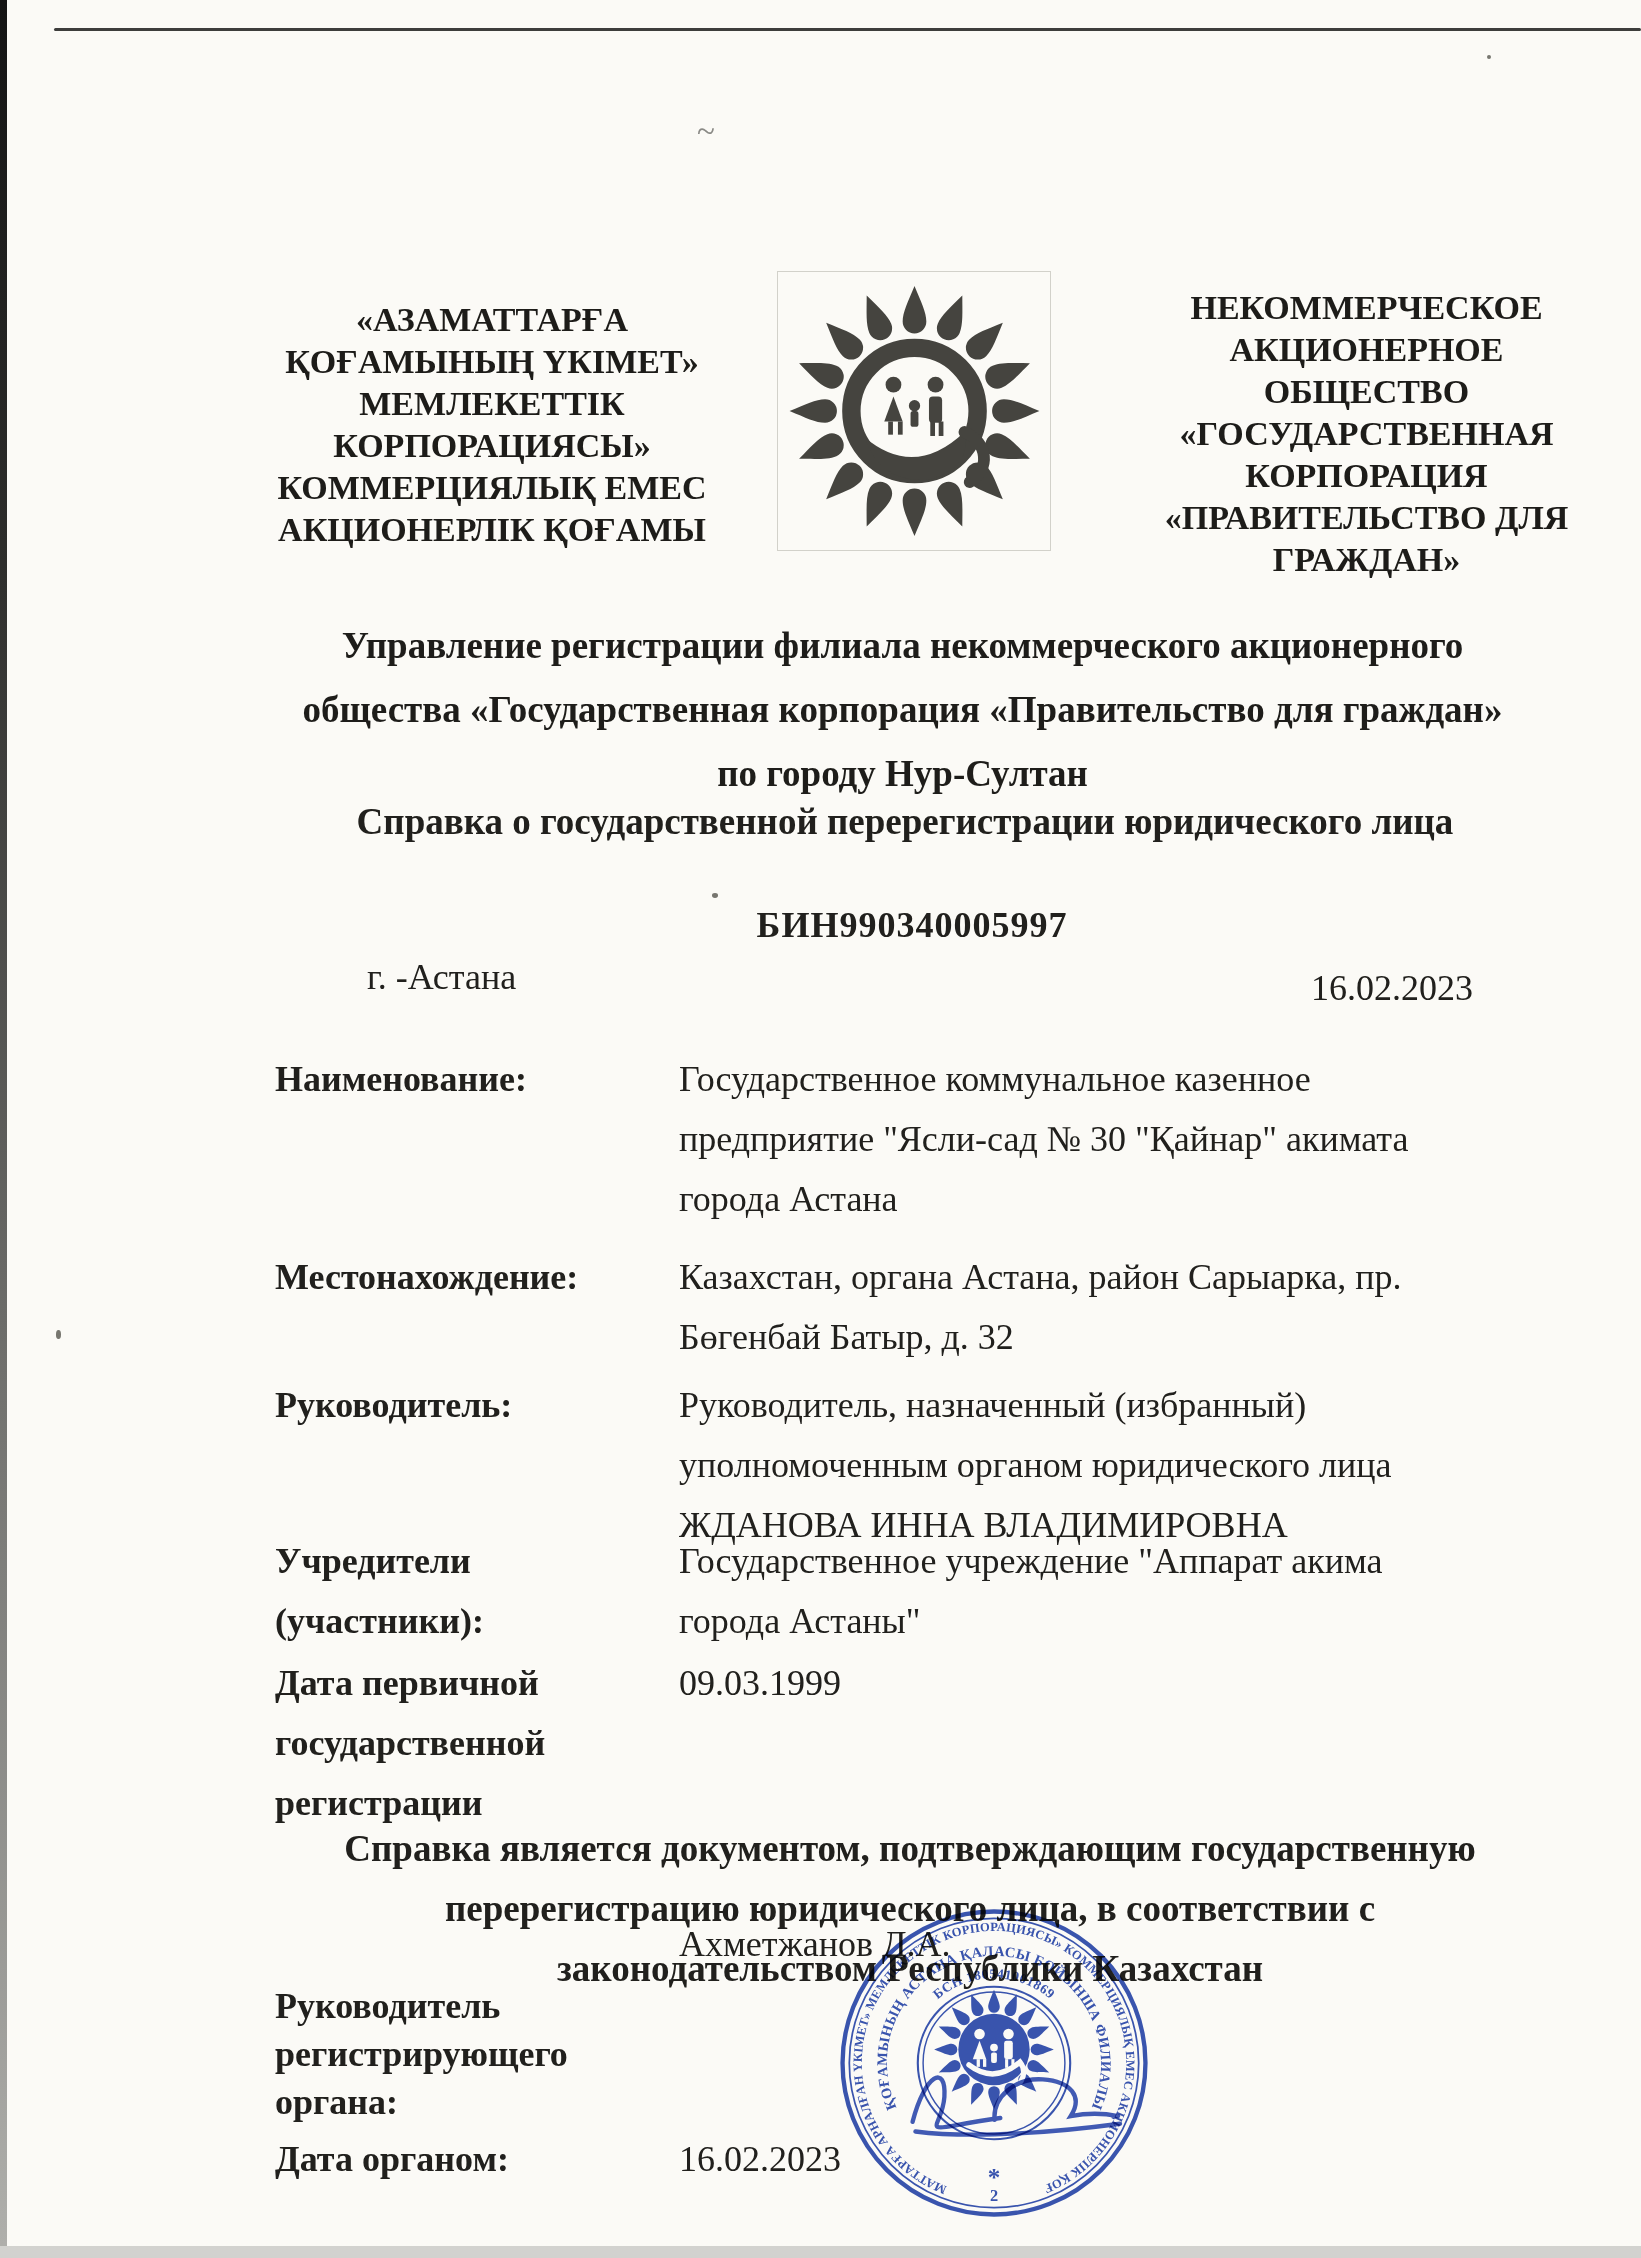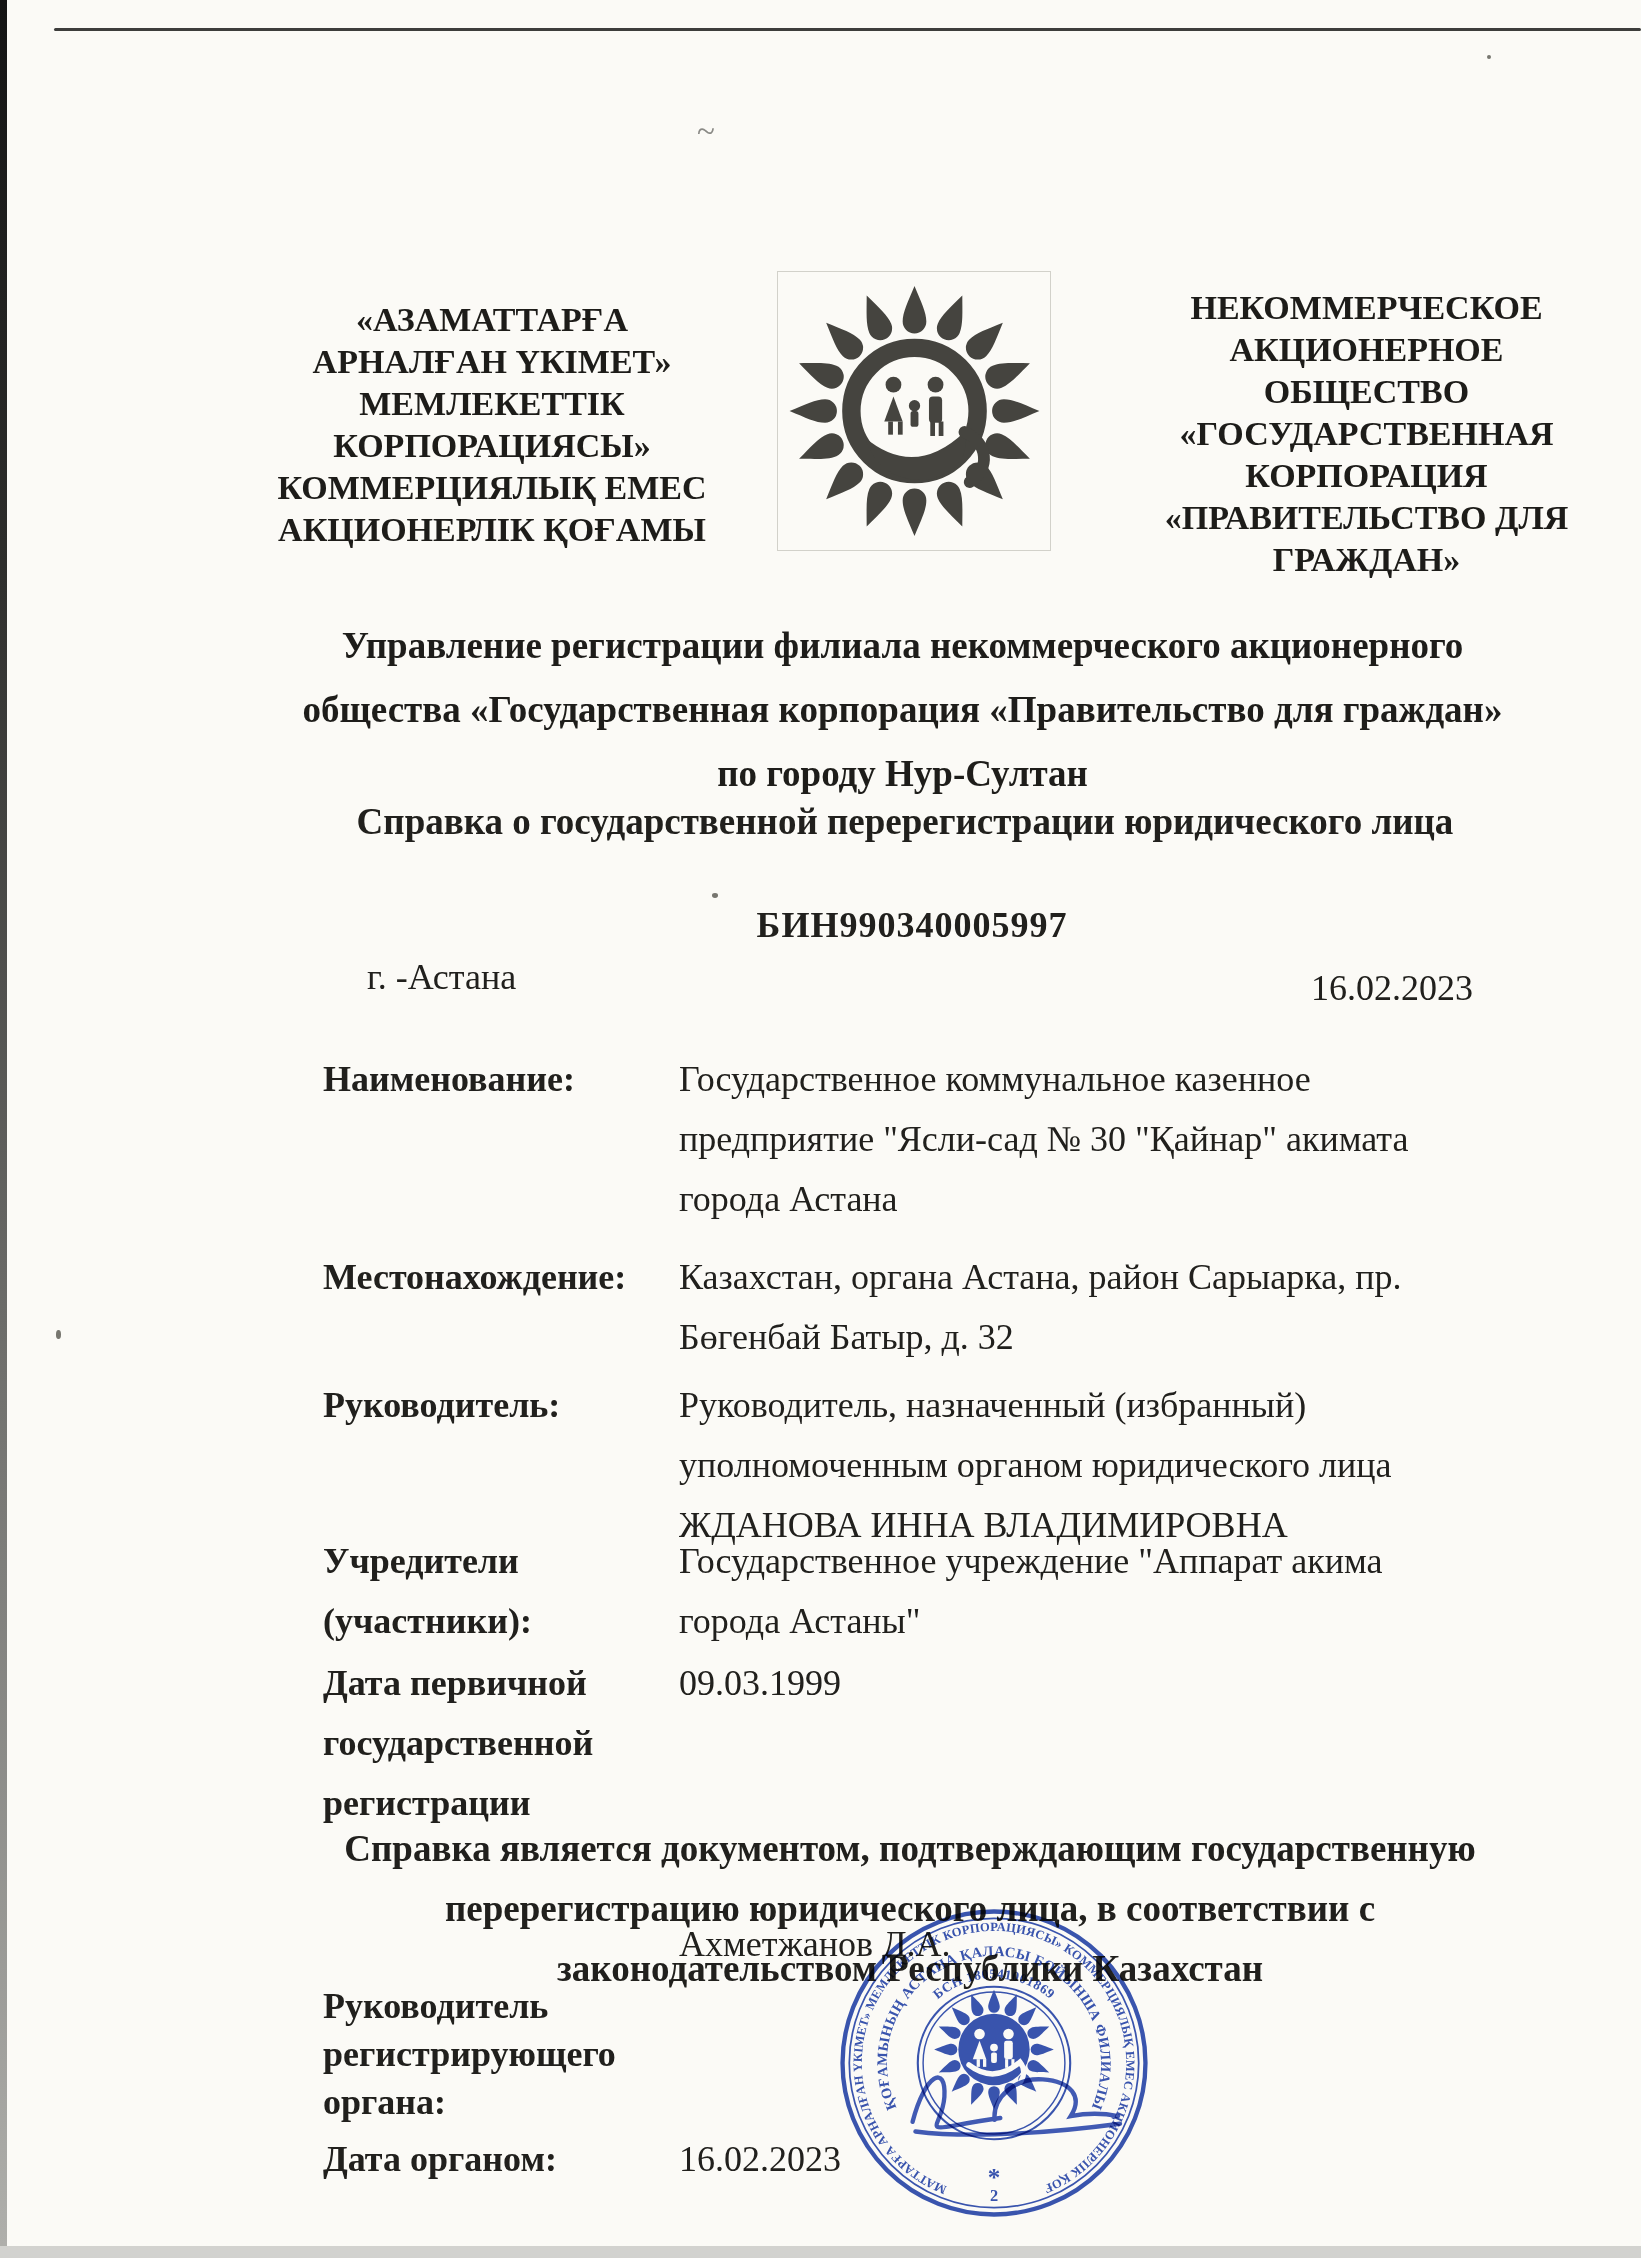--- a/index.html
+++ b/index.html
@@ -26,21 +26,21 @@
   .logo-box{left:777px;top:271px;width:272px;height:278px;border:1px solid #d2d1ca;
     display:flex;align-items:center;justify-content:center;}
   
   .title{left:246px;top:614px;width:1313px;text-align:center;
     font-weight:bold;font-size:37px;line-height:64px;color:#1e1d1a;}
   .subtitle{left:275px;top:772px;width:1260px;text-align:center;font-weight:bold;font-size:37px;margin-top:28px;}
   .bin{left:275px;top:872px;width:1274px;text-align:center;font-weight:bold;font-size:36px;letter-spacing:1px;margin-top:32px;}
   .city{left:367px;top:956px;font-size:36px;}
   .date-top{left:1159px;top:967px;width:314px;text-align:right;font-size:36px;}
   
-  .lbl{position:absolute;left:275px;width:386px;font-weight:bold;font-size:36px;line-height:60px;margin-left:48px;}
+  .lbl{position:absolute;left:275px;width:386px;font-weight:bold;font-size:36px;line-height:60px;}
   .val{position:absolute;left:679px;width:816px;font-size:36px;line-height:60px;}
   .lbl div,.val div,.org div,.title div,.note div{white-space:nowrap;}
   .note{left:309px;top:1819px;width:1202px;text-align:center;font-weight:bold;font-size:37px;line-height:60px;}
   .tight{line-height:48px;}
   .sig-name{left:679px;top:1923px;font-size:36px;}
   
   .stamp{left:830px;top:1899px;width:328px;height:328px;mix-blend-mode:multiply;opacity:.95;}
   .signature{left:541px;top:2008px;width:637px;height:164px;mix-blend-mode:multiply;opacity:.9;}
   .logo-svg{width:263px;height:266px;}
 </style>
@@ -52,21 +52,21 @@
   <div class="abs edge-left"></div>
   <div class="abs scanline-top"></div>
   <div class="abs edge-bottom"></div>
   <div class="abs speck" style="left:697px;top:127px;">~</div>
   <div class="abs dot-speck" style="left:712px;top:893px;"></div>
   <div class="abs dot-speck" style="left:56px;top:1330px;width:4.8px;height:8.7px;"></div>
   <div class="abs dot-speck" style="left:1487px;top:55px;width:3.9px;height:3.9px;"></div>
 
   <div class="abs org org-left">
     <div>«АЗАМАТТАРҒА</div>
-    <div>АРНАЛҒАН ҮКІМЕТ»</div>
+    <div>ҚОҒАМЫНЫҢ ҮКІМЕТ»</div>
     <div>МЕМЛЕКЕТТІК</div>
     <div>КОРПОРАЦИЯСЫ»</div>
     <div>КОММЕРЦИЯЛЫҚ ЕМЕС</div>
     <div>АКЦИОНЕРЛІК ҚОҒАМЫ</div>
   </div>
 
   <div class="abs logo-box">
     <svg class="logo-svg" viewBox="-100 -100 200 200">
       <g fill="#45443f" stroke="none">
         <g id="bigrays">

